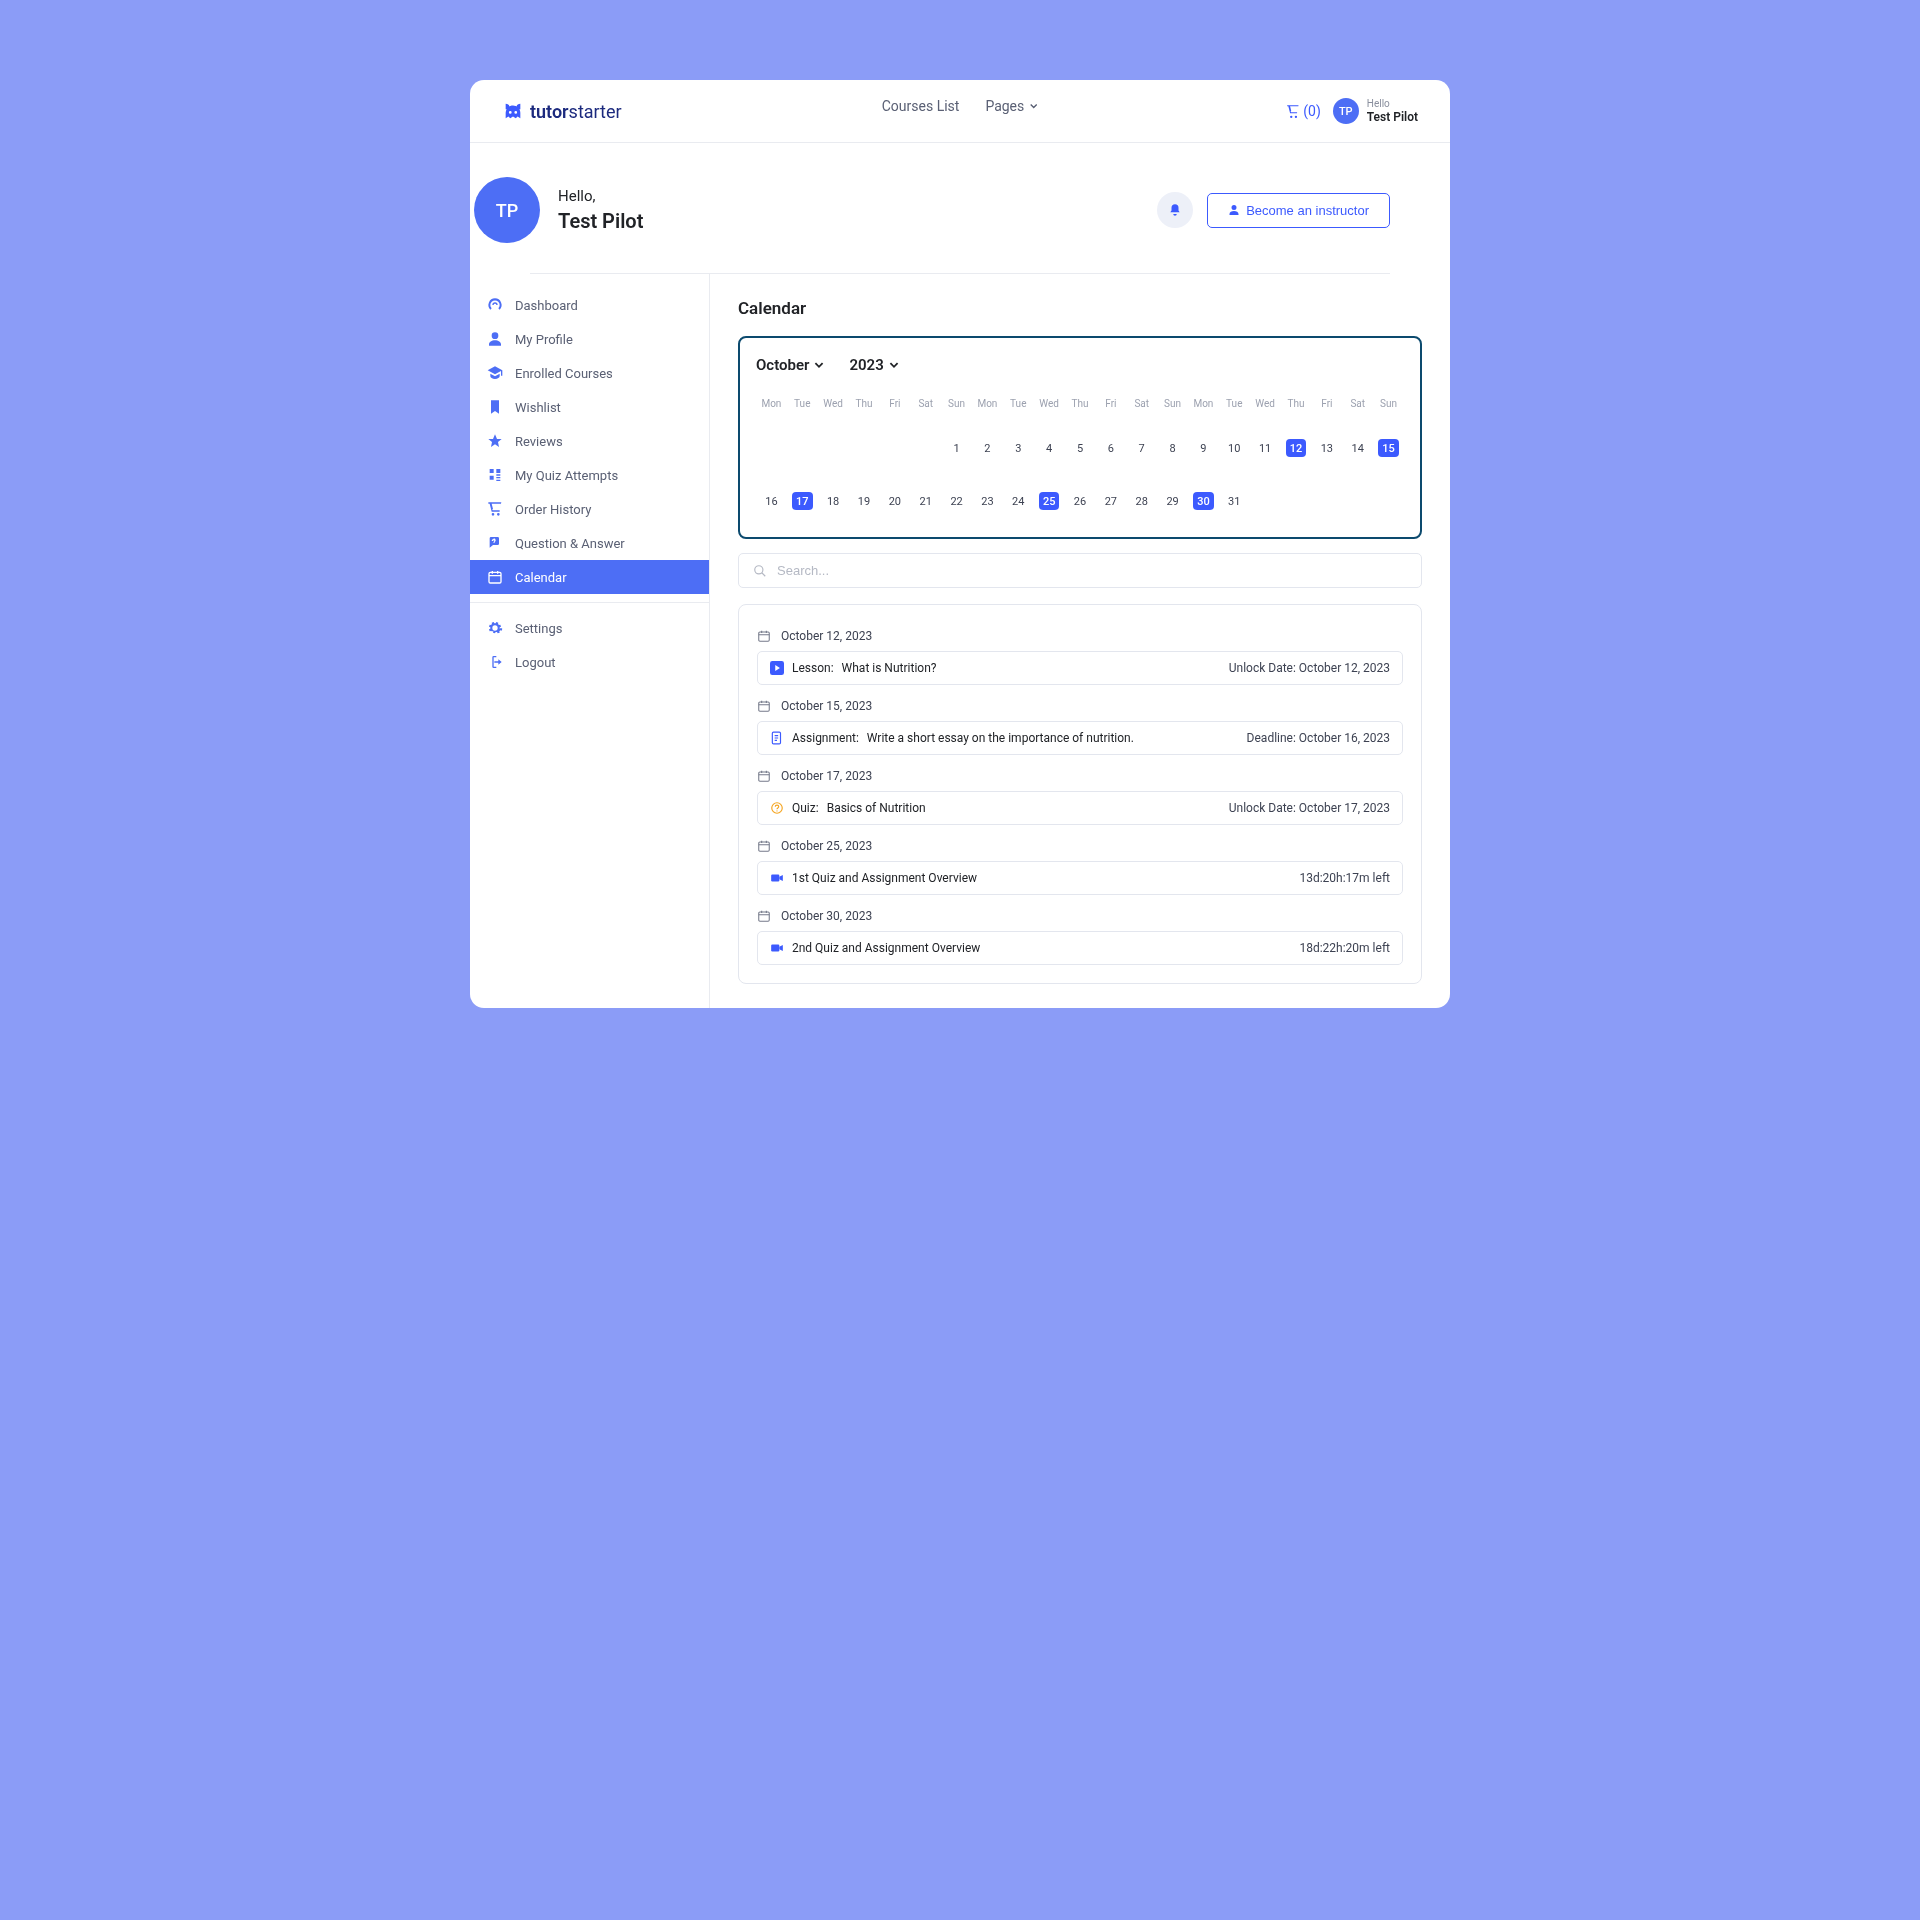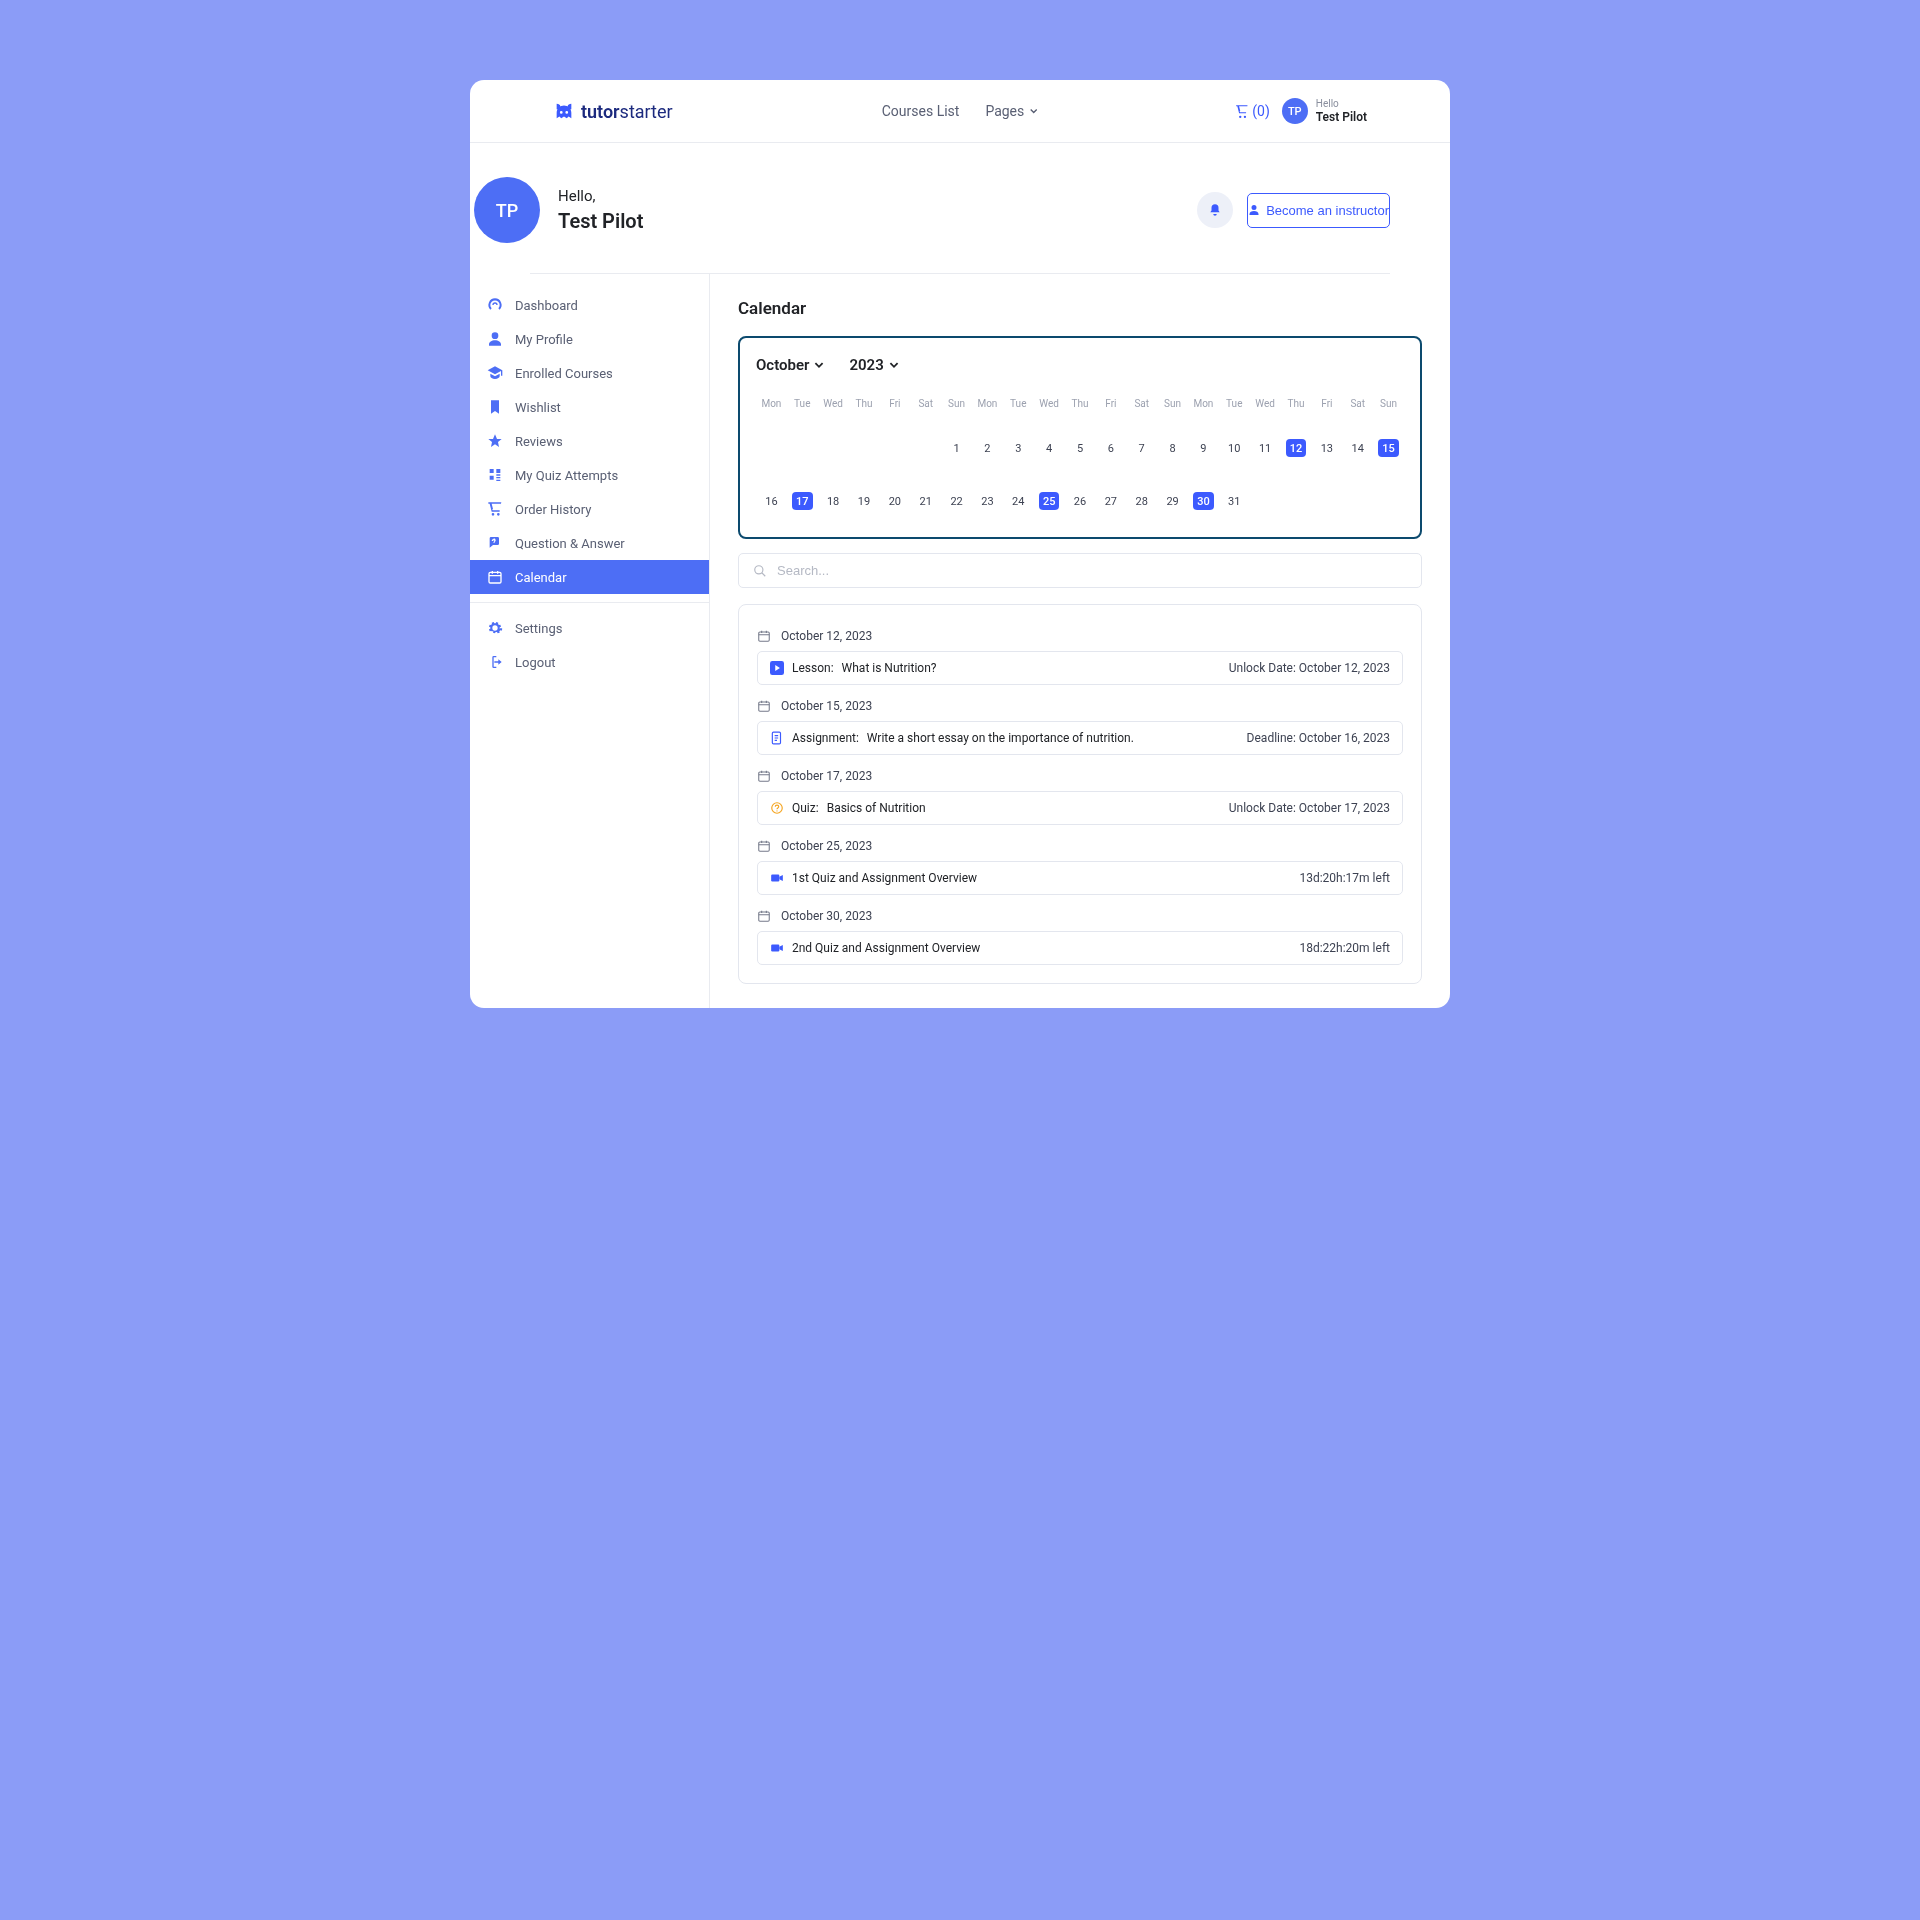--- a/index.html
+++ b/index.html
@@ -12,22 +12,21 @@
 .app {
   background: #fff;
   border-radius: 14px;
   width: 100%;
   max-width: 980px;
   margin: 0 auto;
   overflow: hidden;
 }
 .topbar {
   display: flex;
-  align-items: center;
-  padding: 18px 83px;
+  padding: 18px 32px;
   border-bottom: 1px solid #e9ebf0;
 }
 .logo { display: flex; align-items: center; gap: 6px; font-weight: 600; font-size: 18px; color: #1c2a7e; }
 .logo svg { width: 22px; height: 22px; }
 .logo .light { font-weight: 400; color: #1c2a7e; }
 .topnav { display: flex; gap: 26px; margin-left: auto; margin-right: auto; position: absolute; left: 50%; transform: translateX(-50%); }
 .topnav-item { color: #5a6074; font-size: 14px; cursor: pointer; display: flex; align-items: center; gap: 4px; }
 .right-nav { display: flex; align-items: center; gap: 12px; margin-left: auto; }
 .cart { color: #3c5afe; font-size: 14px; display: flex; align-items: center; gap: 2px; }
 .avatar-sm { width: 26px; height: 26px; border-radius: 50%; background: #4d6ef5; color: #fff; display: flex; align-items: center; justify-content: center; font-size: 11px; font-weight: 500; }
@@ -42,21 +41,21 @@
   padding: 34px 0 30px;
   margin: 0 60px;
   border-bottom: 1px solid #e9ebf0;
 }
 .avatar-lg { width: 66px; height: 66px; border-radius: 50%; background: #4d6ef5; color: #fff; display: flex; align-items: center; justify-content: center; font-size: 18px; font-weight: 500; margin-left: -56px; }
 .profile-text { margin-left: 18px; }
 .profile-text .hello { font-size: 15px; color: #212327; }
 .profile-text .name { font-size: 20px; font-weight: 600; color: #212327; margin-top: 4px; }
 .profile-actions { margin-left: auto; display: flex; align-items: center; gap: 14px; }
 .bell-btn { width: 36px; height: 36px; border-radius: 50%; background: #edf0f8; display: flex; align-items: center; justify-content: center; cursor: pointer; }
-.become-btn { border: 1px solid #3c5afe; color: #3c5afe; background: #fff; padding: 9px 0; border-radius: 5px; font-size: 13px; display: flex; align-items: center; gap: 6px; cursor: pointer; }
+.become-btn { border: 1px solid #3c5afe; color: #3c5afe; background: #fff; padding: 9px 20px; border-radius: 5px; font-size: 13px; display: flex; align-items: center; gap: 6px; cursor: pointer; }
 
 .body { display: flex; }
 .sidebar { width: 240px; border-right: 1px solid #e9ebf0; padding: 14px 0; }
 .sidebar-item { display: flex; align-items: center; gap: 12px; padding: 9px 18px; font-size: 13px; color: #5a6074; cursor: pointer; margin-left: -1px; }
 .sidebar-item.active { background: #4d6ef5; color: #fff; }
 .sidebar-item .icon { width: 16px; height: 16px; display: flex; align-items: center; justify-content: center; color: #4d6ef5; }
 .sidebar-item.active .icon { color: #fff; }
 .sidebar-divider { height: 1px; background: #e9ebf0; margin: 8px 0; }
 
 .main { flex: 1; padding: 24px 28px; }

